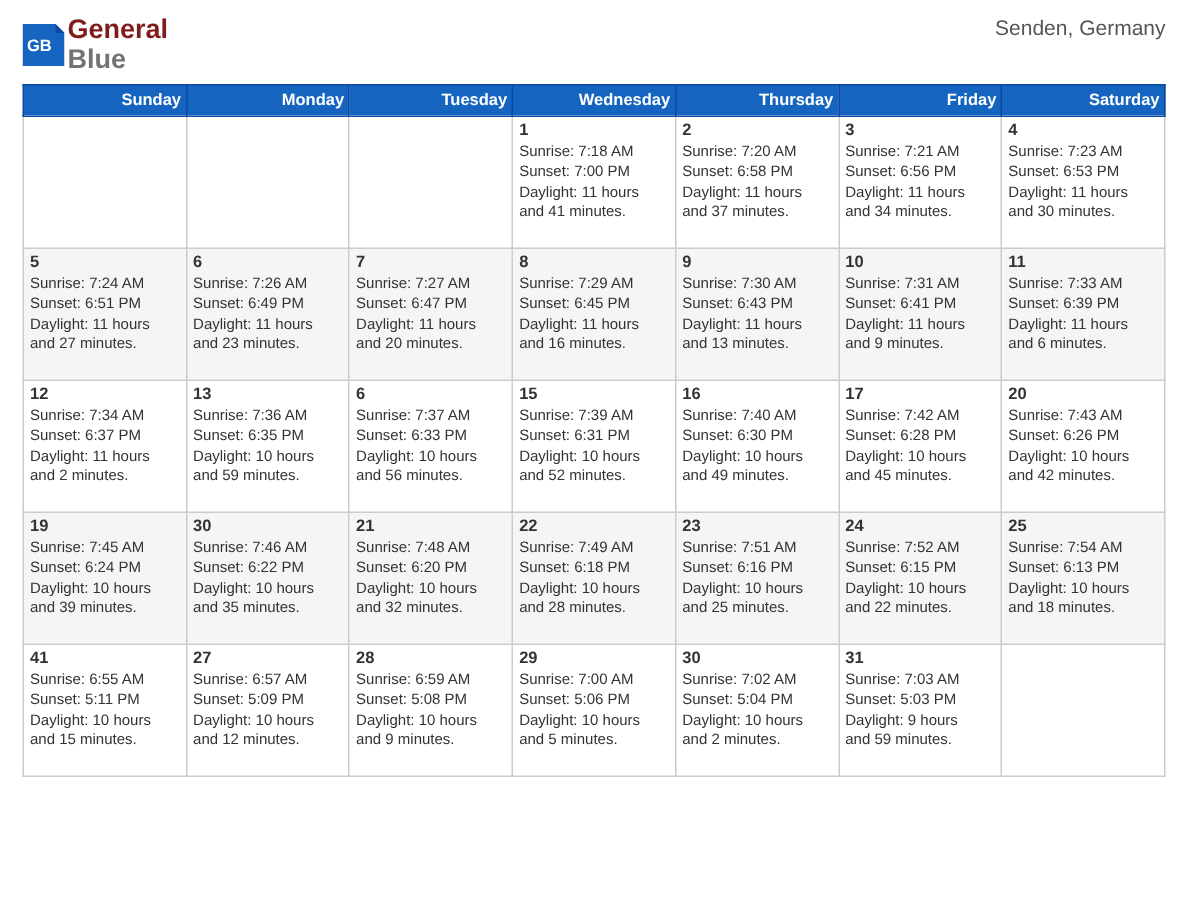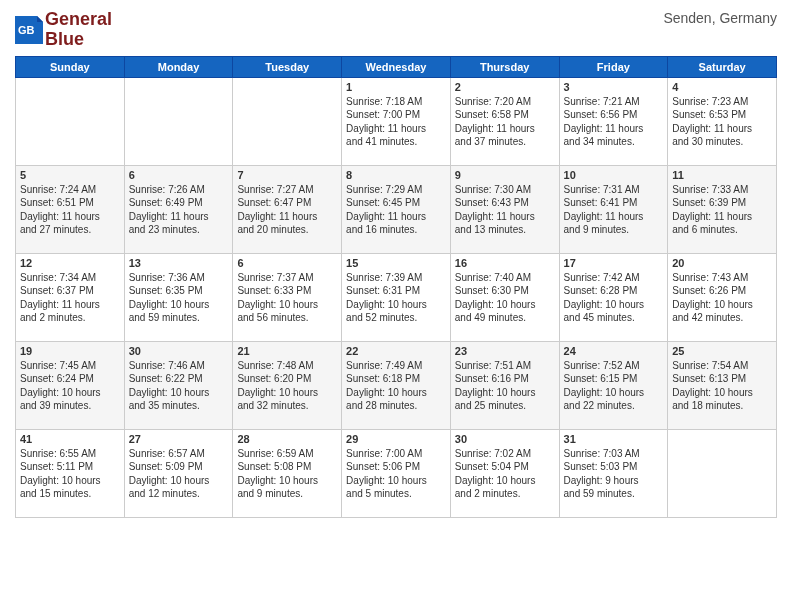--- a/index.html
+++ b/index.html
@@ -31,21 +31,21 @@
       line-height: 1.1;
     }
     .logo-general {
       font-size: 18px;
       font-weight: bold;
       color: #7f1d1d;
     }
     .logo-blue {
       font-size: 18px;
       font-weight: bold;
-      color: #7f1d1d;
+      color: #737373;
     }
     .logo-icon {
       width: 28px;
       height: 28px;
       margin-right: 2px;
     }
     .title-area {
       text-align: right;
     }
     .month-title {
@@ -62,21 +62,21 @@
       width: 100%;
       border-collapse: collapse;
       table-layout: fixed;
     }
     .calendar th {
       background: #1565c0;
       color: white;
       font-size: 11px;
       font-weight: bold;
       padding: 4px 3px;
-      text-align: center;
+      text-align: right;
       border: 1px solid #0d47a1;
     }
     .calendar td {
       border: 1px solid #ccc;
       vertical-align: top;
       padding: 3px 4px;
       font-size: 9.5px;
       color: #333;
       height: 88px;
       background: #fff;

